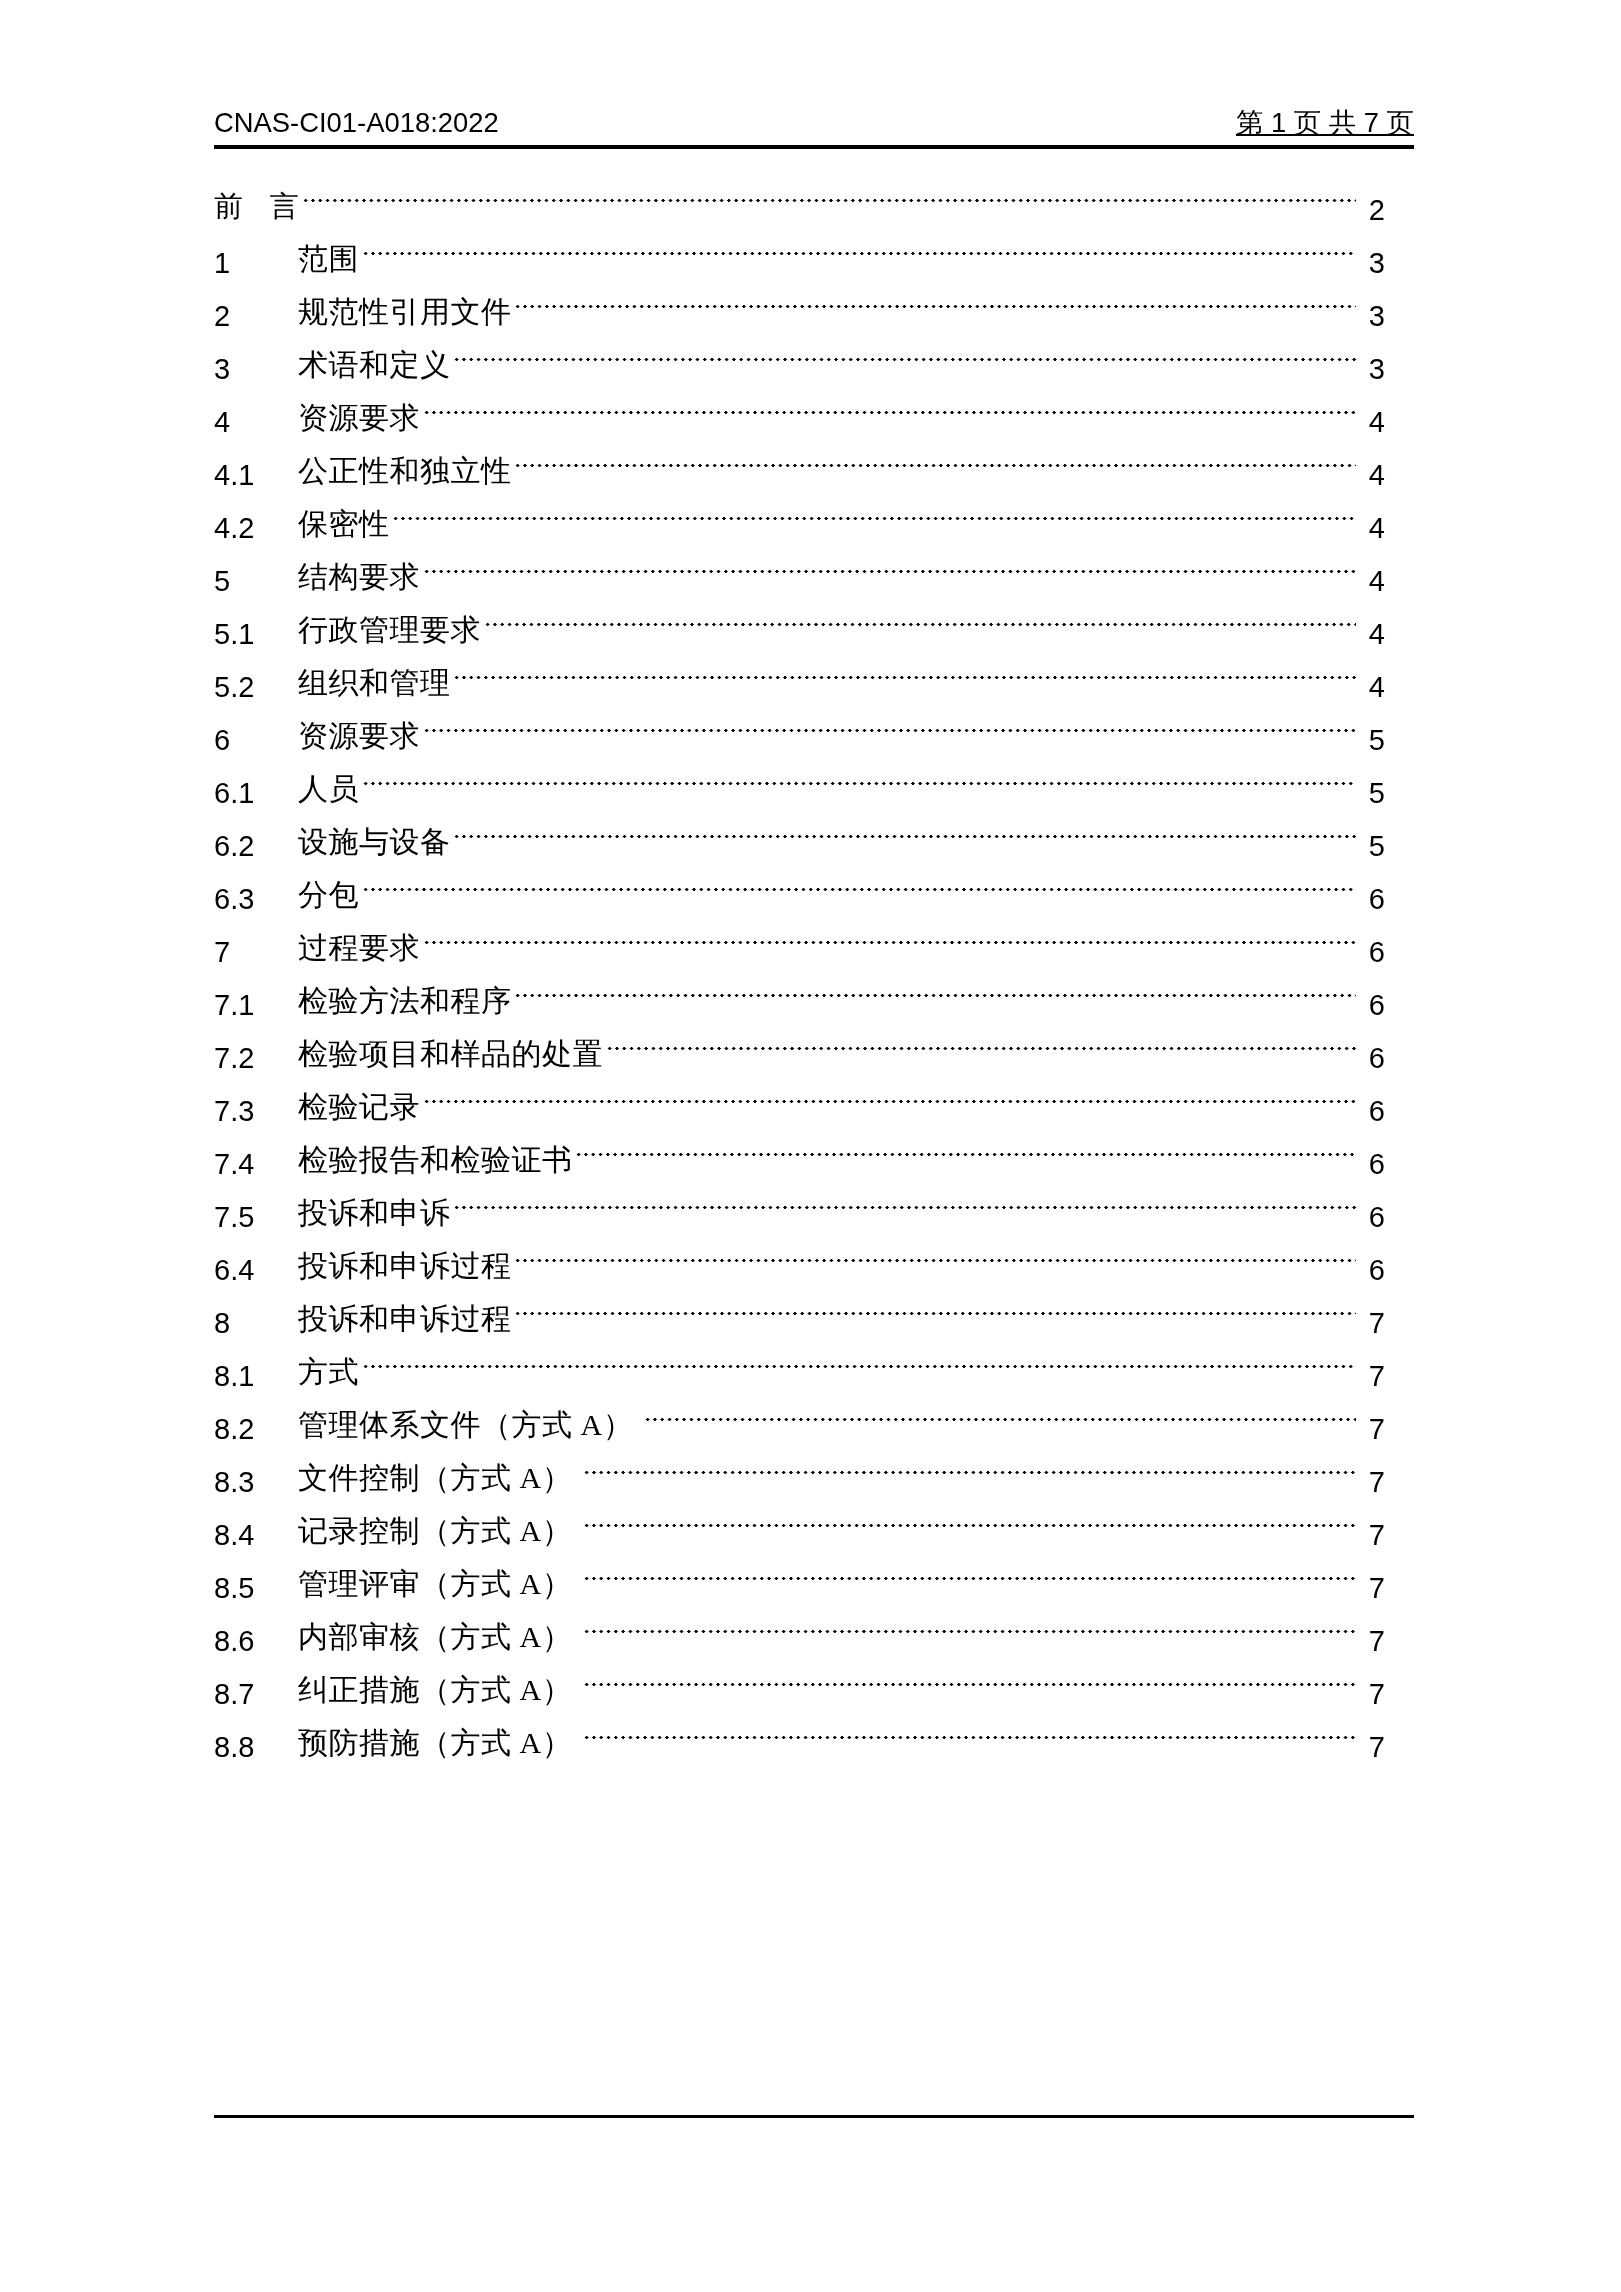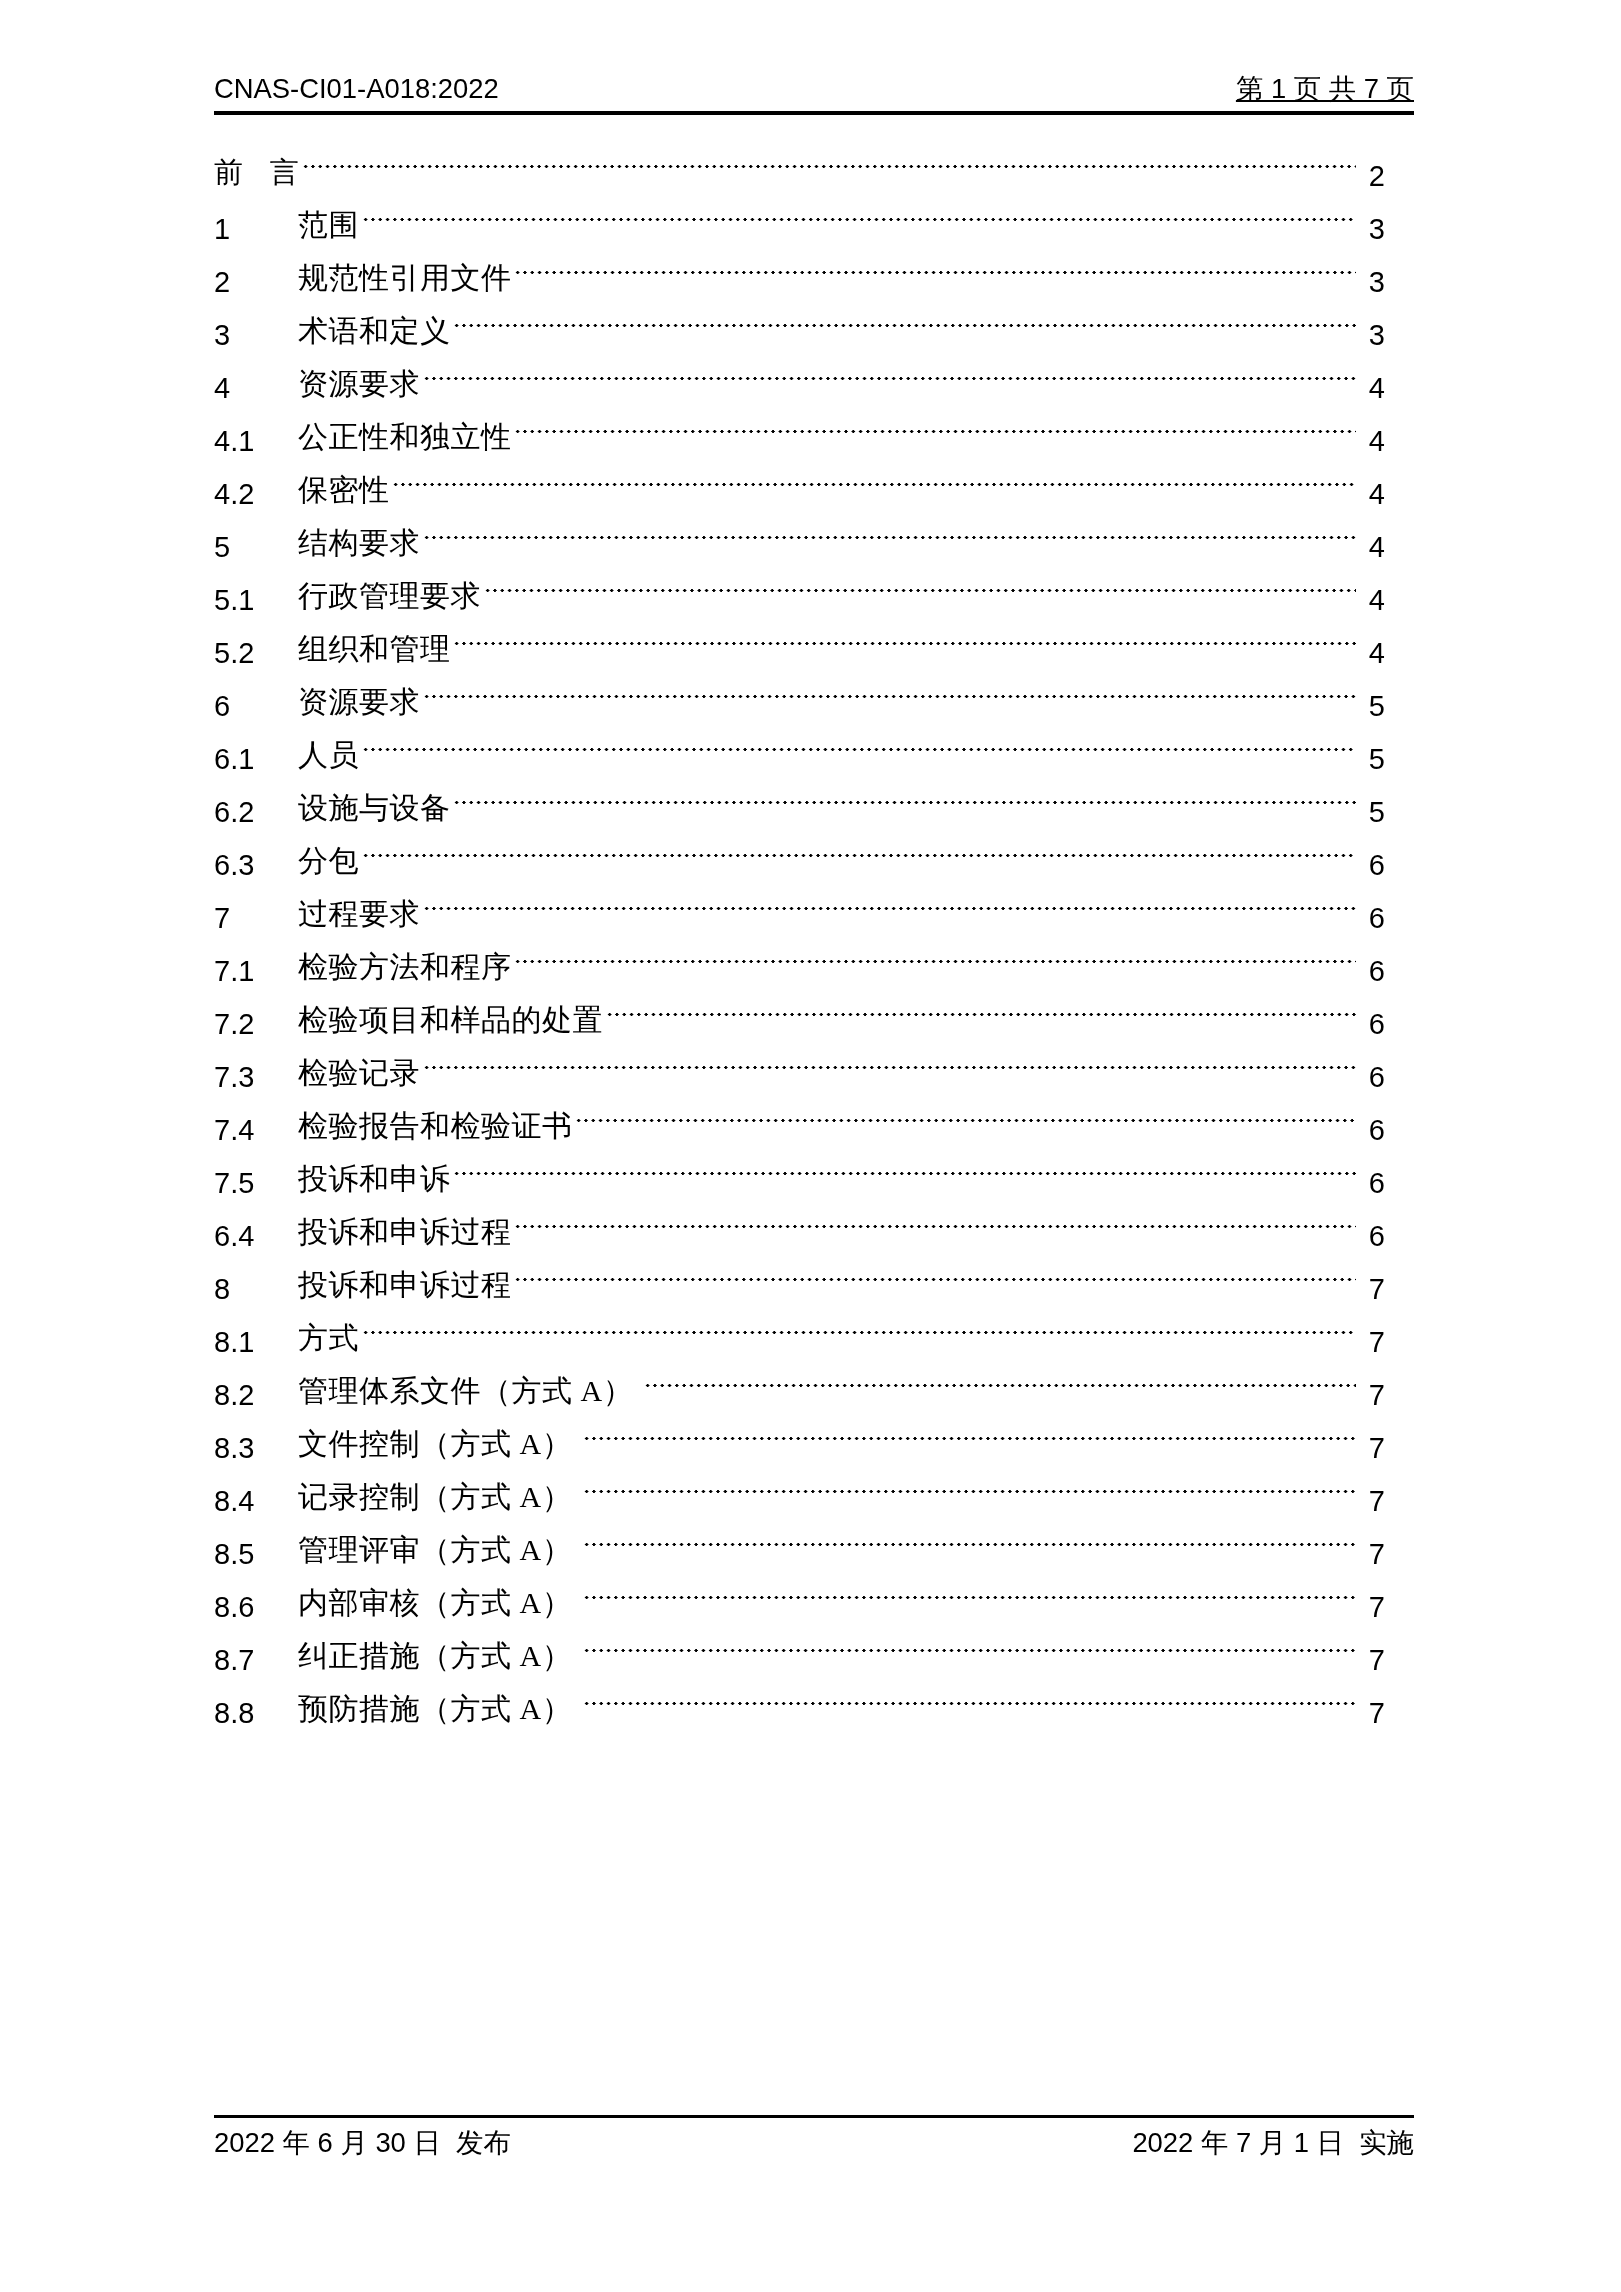--- a/index.html
+++ b/index.html
@@ -6,21 +6,21 @@
   .page {
     position:relative;
     width:1621px; height:2293px;
     background:#ffffff;
     color:#000;
     font-family:"Liberation Sans","DejaVu Sans",sans-serif;
     overflow:hidden;
   }
 
   
-  .header { margin:0 207px 17px 214px; padding-top:72px; }
+  .header { margin:0 207px 17px 214px; padding-top:106px; }
   .header-row {
     display:flex; justify-content:space-between; align-items:flex-end;
     font-size:27.4px; line-height:33px;
   }
   .page-ind { white-space:pre;text-decoration:underline; }
   .rule-thick { height:3.9px; background:#000; margin-top:5.9px; }
 
   
   .doc-title {
     margin:55px 207px 0 214px;
@@ -266,20 +266,16 @@
       <div class="trow">
         <span class="num">8.8</span>
         <span class="ttl">预防措施（方式 A） </span>
         <span class="leader"></span>
         <span class="pg">7</span>
       </div>
     </div>
 
   <div class="footer">
     <div class="rule-thin"></div>
-    <div class="footer-row">
-      <span>2022 年 6 月 30 日  发布</span>
-      <span>2022 年 7 月 1 日  实施</span>
-    </div>
   </div>
 
 </div>
 
 
 </body></html>

